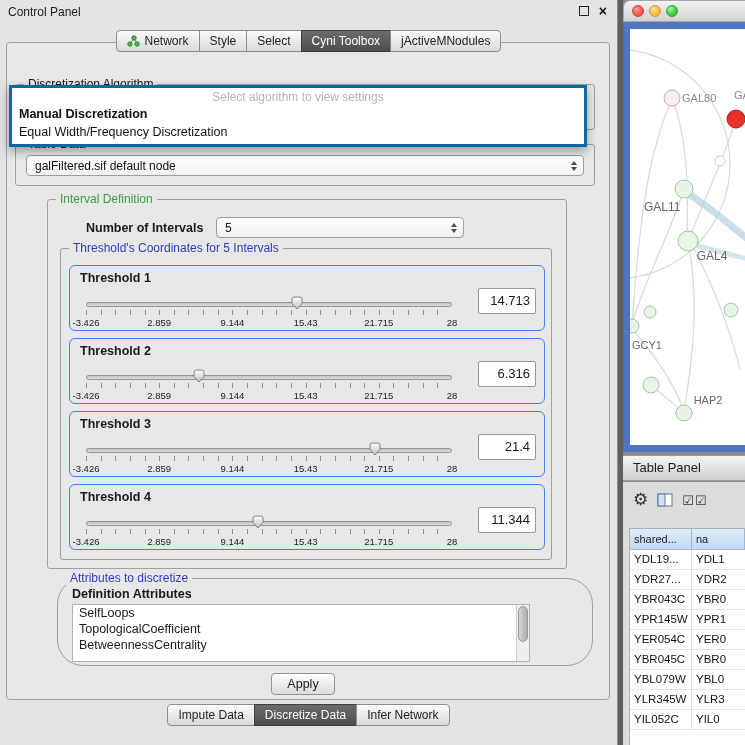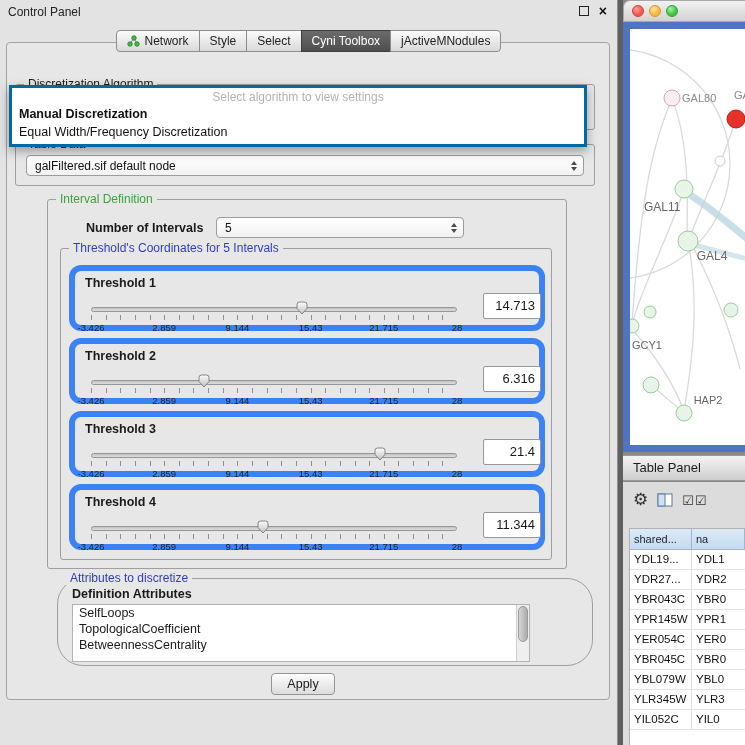--- a/index.html
+++ b/index.html
@@ -73,21 +73,21 @@
   .td-group{left:8px;top:101px;width:580px;height:42px;}
   .td-combo{left:10px;right:10px;top:10px;height:21px;}
 
   
   .int-group{left:40px;top:156px;width:520px;height:370px;}
   .noi-label{position:absolute;left:38px;top:21px;font-weight:bold;font-size:12.5px;}
   .noi-combo{left:168px;top:17px;width:248px;height:21px;}
 
   .thr-group{position:absolute;left:12px;top:48px;width:492px;height:312px;border:1px solid #2f3dc0;border-color:#9f9f9f;border-radius:3px;box-sizing:border-box;}
 
-  .tpanel{position:absolute;left:8px;width:476px;height:66px;border:6px solid #3b82f6;border-radius:12px;box-sizing:border-box;background:#e7e7e7;}
+  .tpanel{position:absolute;left:8px;width:476px;height:66px;border:1px solid #3b82f6;border-radius:6px;box-sizing:border-box;background:#e7e7e7;}
   .tpanel .t-label{position:absolute;left:10px;top:5px;font-weight:bold;font-size:12.5px;}
   .vbox{
     position:absolute;left:408px;top:22px;width:58px;height:26px;background:#fff;
     border:1px solid #979797;border-radius:2px;box-sizing:border-box;
     font-size:13px;text-align:right;line-height:24px;padding-right:5px;
   }
   .slider{position:absolute;left:16px;top:30px;width:366px;height:34px;}
   .track{position:absolute;left:0;right:0;top:6px;height:5px;background:linear-gradient(#c2c2c2,#dedede);border:1px solid #969696;border-radius:3px;box-sizing:border-box;}
   .ticks{position:absolute;left:0;right:0;top:14px;height:5px;background:repeating-linear-gradient(to right,#8f8f8f 0 1px,transparent 1px 4%);}
   .thumb{position:absolute;top:-1px;width:14px;height:16px;}
@@ -328,20 +328,31 @@
         <div class="attr-item">BetweennessCentrality</div>
         <div class="attr-scroll">
             <div class="attr-thumb"></div>
           </div>
       </div>
     </div>
 
     <div class="apply-btn">Apply</div>
   </div>
 
+  <nav class="bottom-tabs">
+    <div class="tab">
+        <span>Impute Data</span>
+      </div>
+    <div class="tab sel">
+        <span>Discretize Data</span>
+      </div>
+    <div class="tab">
+        <span>Infer Network</span>
+      </div>
+  </nav>
 </section>
 
 <section class="right-col">
 
   <div class="net-window">
     <div class="net-titlebar">
       <span class="light red"></span>
       <span class="light yellow"></span>
       <span class="light green"></span>
     </div>

